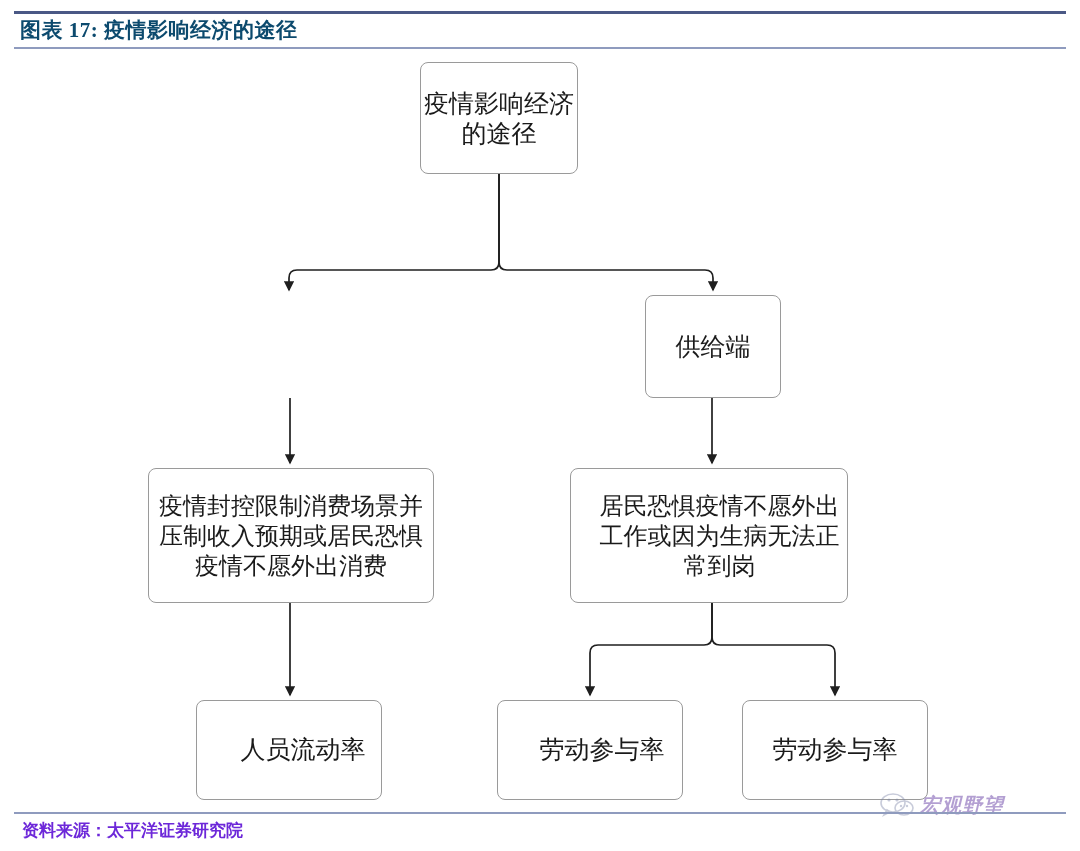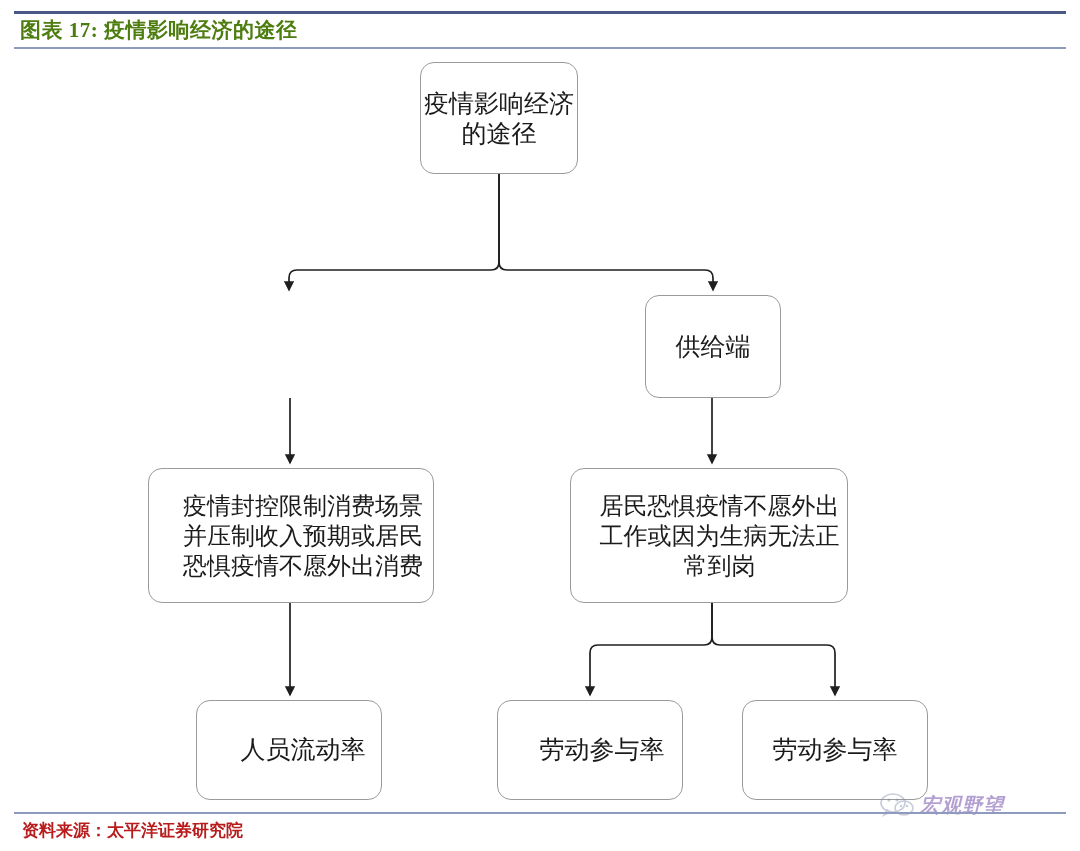--- a/index.html
+++ b/index.html
@@ -35,42 +35,42 @@
     height: 2px;
     background: #8f9bbe;
   }
   .fig-title {
     position: absolute;
     left: 20px;
     top: 16px;
     font-family: "Liberation Serif", "DejaVu Serif", serif;
     font-size: 21px;
     font-weight: 700;
-    color: #4d7c0f;
+    color: #0c4a6e;
     letter-spacing: 0.5px;
     white-space: nowrap;
   }
 
   
   .rule-footer {
     position: absolute;
     left: 14px;
     top: 812px;
     width: 1052px;
     height: 2px;
     background: #8f9bbe;
   }
   .source-note {
     position: absolute;
     left: 22px;
     top: 819px;
     font-family: "Liberation Serif", "DejaVu Serif", serif;
     font-size: 17px;
     font-weight: 700;
-    color: #b91c1c;
+    color: #6d28d9;
     white-space: nowrap;
     text-align: center;
   }
 
   
   .watermark {
     position: absolute;
     left: 880px;
     top: 792px;
     display: flex;
@@ -95,41 +95,41 @@
     width: 1080px;
     height: 851px;
   }
 
   
   .node {
     position: absolute;
     box-sizing: border-box;
     background: #ffffff;
     border: 1.5px solid #9a9a9a;
-    border-radius: 14px;
+    border-radius: 8px;
     display: flex;
     align-items: center;
     justify-content: center;
     text-align: center;
     color: #1a1a1a;
     font-family: "Liberation Sans", "DejaVu Sans", sans-serif;
   }
   .node-label {
     display: block;
     white-space: pre-line;
     line-height: 1.25;
   }
 
   .node-root  { left: 420px; top: 62px;  width: 158px; height: 112px; font-size: 25px; }
   .node-root .node-label { line-height: 1.22; }
 
   .node-mid-l { left: 223px; top: 295px; width: 136px; height: 103px; font-size: 25px; }
   .node-mid-r { left: 645px; top: 295px; width: 136px; height: 103px; font-size: 25px; }
 
-  .node-det-l { left: 148px; top: 468px; width: 286px; height: 135px; font-size: 24px; padding-left: 24px; }
+  .node-det-l { left: 148px; top: 468px; width: 286px; height: 135px; font-size: 24px; }
   .node-det-r { left: 570px; top: 468px; width: 278px; height: 135px; font-size: 24px; padding-left: 21px; }
 
   .node-leaf-1 { left: 196px; top: 700px; width: 186px; height: 100px; font-size: 25px; padding-left: 28px; }
   .node-leaf-2 { left: 497px; top: 700px; width: 186px; height: 100px; font-size: 25px; padding-left: 24px; }
   .node-leaf-3 { left: 742px; top: 700px; width: 186px; height: 100px; font-size: 25px; }
 </style>
 </head>
 <body>
 
 <div id="page">

